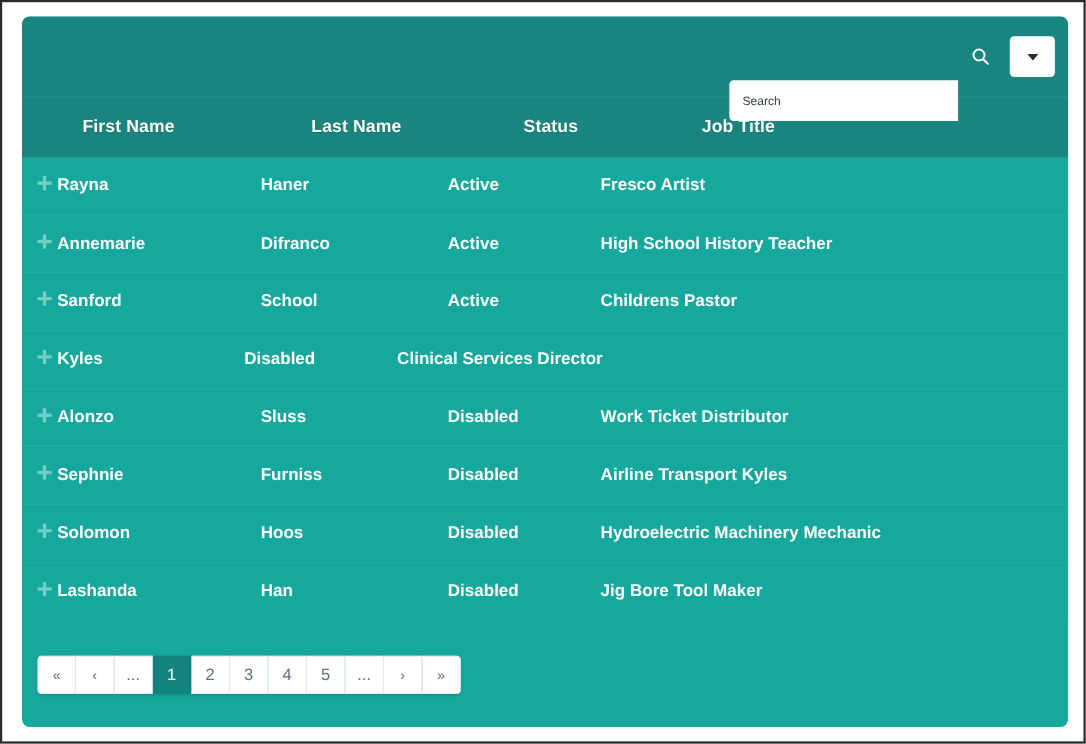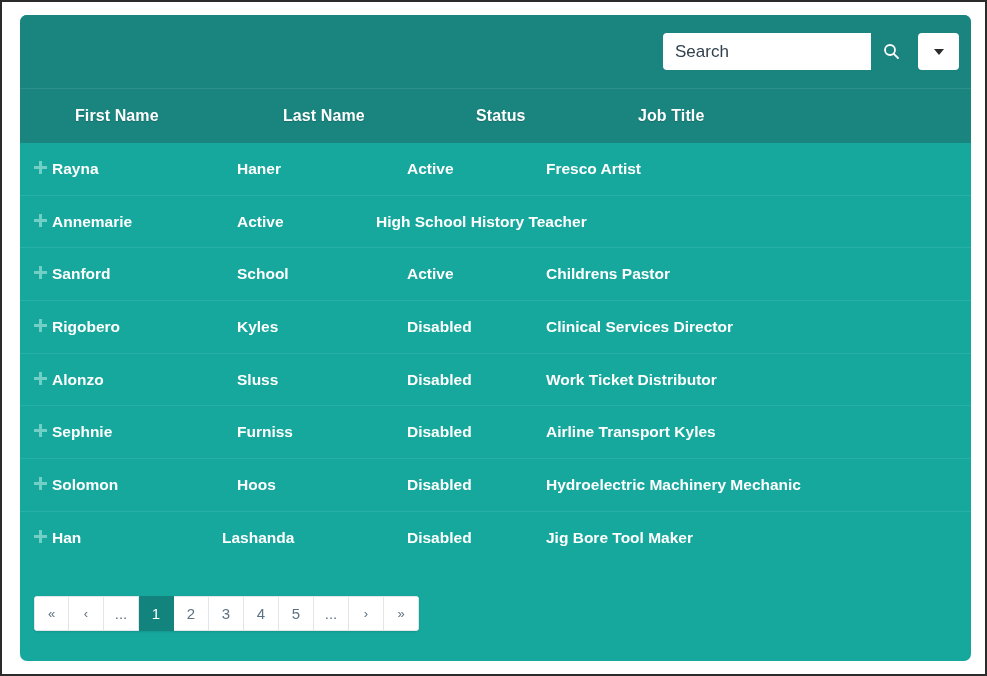--- a/index.html
+++ b/index.html
@@ -51,23 +51,24 @@
   }
   .search-input {
     width: 208px;
     height: 37px;
     box-sizing: border-box;
     border: none;
     border-radius: 4px 0 0 4px;
     background: #ffffff;
     padding: 0 12px;
     font-family: "Liberation Sans", sans-serif;
-    font-size: 17px;
+    font-size: 11px;
     color: #31414e;
     outline: none;
+    margin-top: 40px;
   }
   .search-input::placeholder {
     color: #31414e;
     opacity: 1;
   }
   .search-btn {
     width: 41px;
     height: 37px;
     box-sizing: border-box;
     border: none;
@@ -219,33 +220,33 @@
       <div class="row">
         <div class="cell col-expand"><span class="plus-icon"></span></div>
         <div class="cell col-first">Rayna</div>
         <div class="cell col-last">Haner</div>
         <div class="cell col-status">Active</div>
         <div class="cell col-job">Fresco Artist</div>
       </div>
       <div class="row">
         <div class="cell col-expand"><span class="plus-icon"></span></div>
         <div class="cell col-first">Annemarie</div>
+        <div class="cell col-last">Difranco</div>
         <div class="cell col-status">Active</div>
         <div class="cell col-job">High School History Teacher</div>
       </div>
       <div class="row">
         <div class="cell col-expand"><span class="plus-icon"></span></div>
         <div class="cell col-first">Sanford</div>
         <div class="cell col-last">School</div>
         <div class="cell col-status">Active</div>
         <div class="cell col-job">Childrens Pastor</div>
       </div>
       <div class="row">
         <div class="cell col-expand"><span class="plus-icon"></span></div>
-        <div class="cell col-first">Rigobero</div>
         <div class="cell col-last">Kyles</div>
         <div class="cell col-status">Disabled</div>
         <div class="cell col-job">Clinical Services Director</div>
       </div>
       <div class="row">
         <div class="cell col-expand"><span class="plus-icon"></span></div>
         <div class="cell col-first">Alonzo</div>
         <div class="cell col-last">Sluss</div>
         <div class="cell col-status">Disabled</div>
         <div class="cell col-job">Work Ticket Distributor</div>
@@ -259,22 +260,22 @@
       </div>
       <div class="row">
         <div class="cell col-expand"><span class="plus-icon"></span></div>
         <div class="cell col-first">Solomon</div>
         <div class="cell col-last">Hoos</div>
         <div class="cell col-status">Disabled</div>
         <div class="cell col-job">Hydroelectric Machinery Mechanic</div>
       </div>
       <div class="row">
         <div class="cell col-expand"><span class="plus-icon"></span></div>
+        <div class="cell col-first">Lashanda</div>
         <div class="cell col-last">Han</div>
-        <div class="cell col-first">Lashanda</div>
         <div class="cell col-status">Disabled</div>
         <div class="cell col-job">Jig Bore Tool Maker</div>
       </div>
     </div>
 
     <div class="pagination-wrap">
       <div class="pagination">
         <div class="page-btn chev">«</div>
         <div class="page-btn chev">‹</div>
         <div class="page-btn">...</div>

